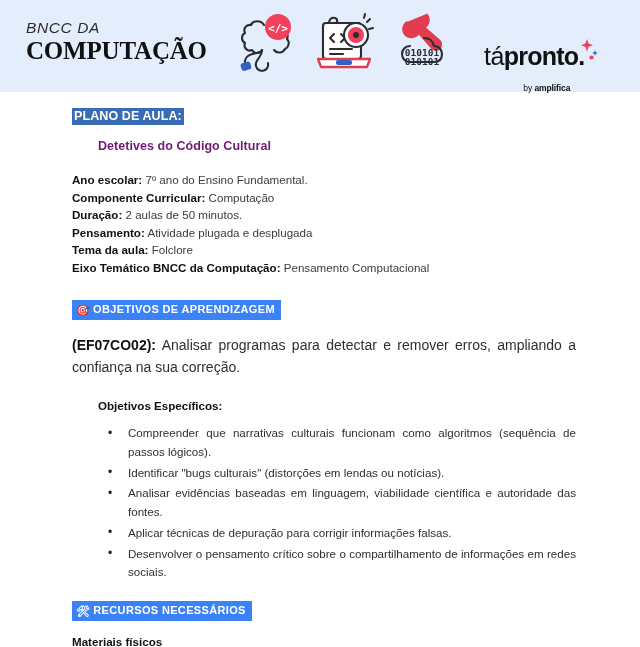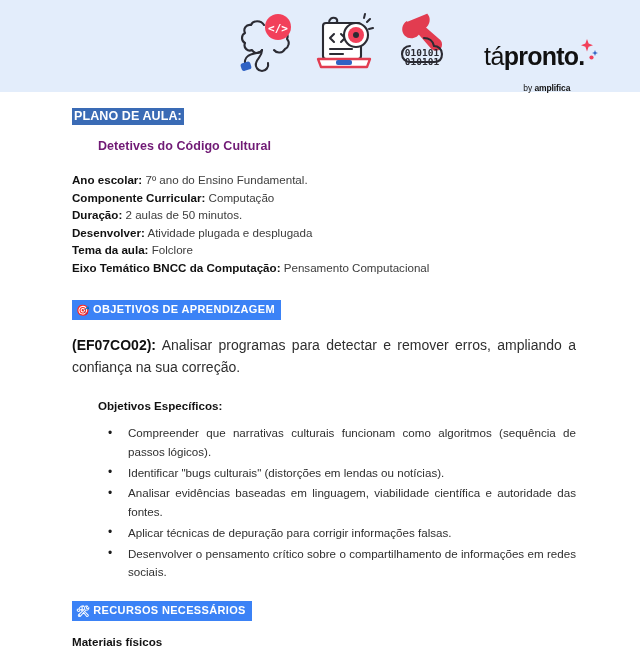--- a/index.html
+++ b/index.html
@@ -204,20 +204,24 @@
     color: #2a63d0;
     text-decoration: underline;
     font-weight: 500;
   }
 </style>
 </head>
 <body>
 
 <div class="header-band">
 
+  <div class="brand-lockup">
+    <span class="brand-line1">BNCC DA</span>
+    <span class="brand-line2">COMPUTAÇÃO</span>
+  </div>
 
   <div class="icon-row">
 
     <span class="deco-icon">
       <svg width="56" height="66" viewBox="0 0 56 66" fill="none">
         <path d="M26 13c-3-5-11-5-13 0-5-1-8 4-6 8-4 2-4 8 0 10-2 5 3 9 7 7 2 4 8 4 10 0" stroke="#2b2b33" stroke-width="2.1" stroke-linecap="round" stroke-linejoin="round"></path>
         <path d="M24 38c0 7-5 8-6 13-1 4 2 8 6 8s7-4 6-8" stroke="#2b2b33" stroke-width="2.1" stroke-linecap="round"></path>
         <path d="M22 40c-4 2-9 1-12 4-3 2-4 6-2 9" stroke="#2b2b33" stroke-width="2.1" stroke-linecap="round"></path>
         <path d="M8 53l-3 3" stroke="#2b2b33" stroke-width="2.1" stroke-linecap="round"></path>
         <rect x="2" y="52" width="10" height="8" rx="2.5" transform="rotate(-18 2 52)" fill="#2f62c4"></rect>
@@ -283,21 +287,21 @@
     <div class="meta-line">
       <span class="meta-key">Ano escolar:</span><span class="meta-val"> 7º ano do Ensino Fundamental.</span>
     </div>
     <div class="meta-line">
       <span class="meta-key">Componente Curricular:</span><span class="meta-val"> Computação</span>
     </div>
     <div class="meta-line">
       <span class="meta-key">Duração:</span><span class="meta-val"> 2 aulas de 50 minutos.</span>
     </div>
     <div class="meta-line">
-      <span class="meta-key">Desenvolver:</span><span class="meta-val"> Atividade plugada e desplugada</span>
+      <span class="meta-key">Pensamento:</span><span class="meta-val"> Atividade plugada e desplugada</span>
     </div>
     <div class="meta-line">
       <span class="meta-key">Tema da aula:</span><span class="meta-val"> Folclore</span>
     </div>
     <div class="meta-line">
       <span class="meta-key">Eixo Temático BNCC da Computação:</span><span class="meta-val"> Pensamento Computacional</span>
     </div>
   </div>
 
   <div>

